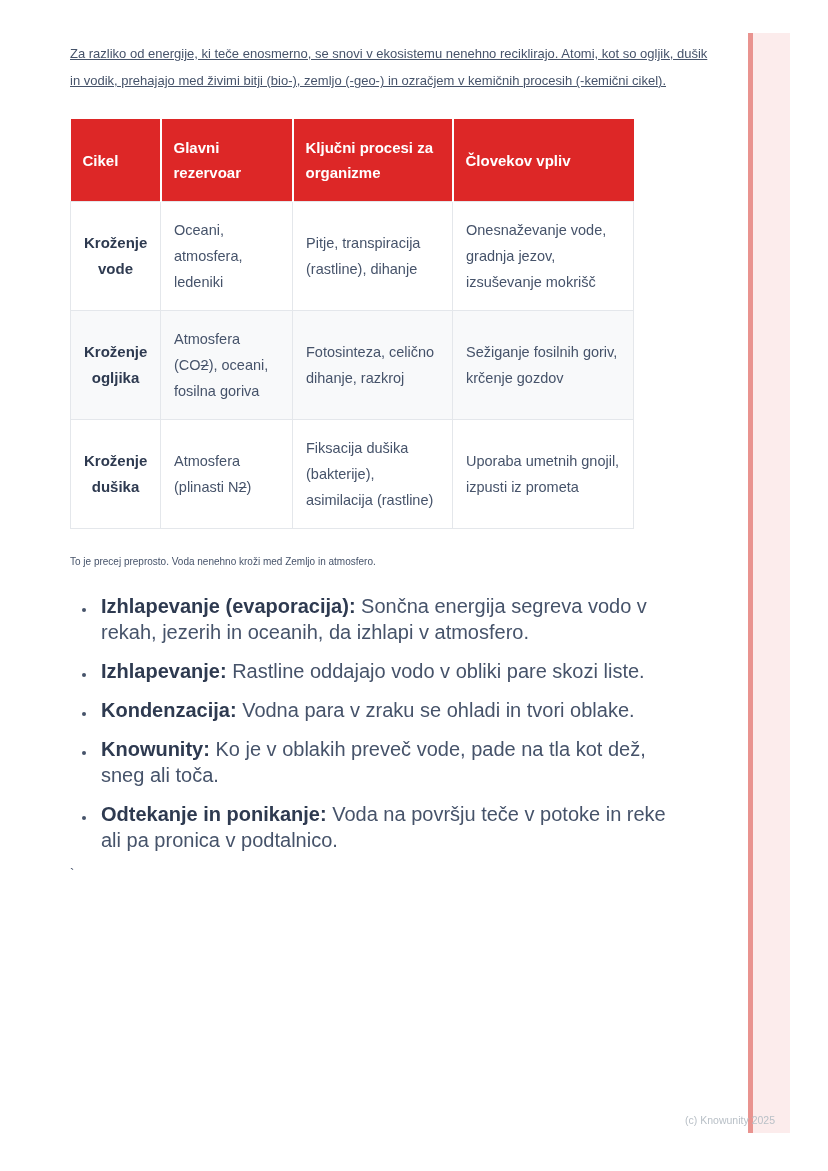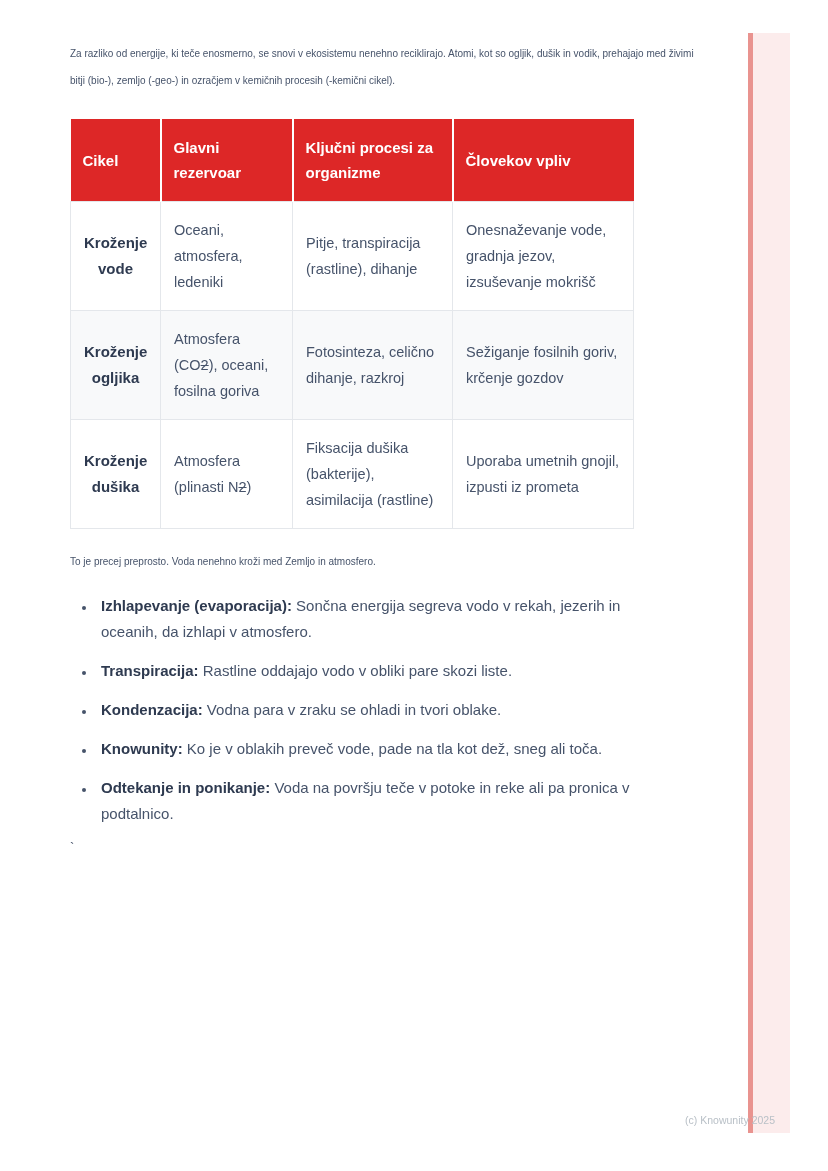--- a/index.html
+++ b/index.html
@@ -12,21 +12,21 @@
     color:var(--body-text,#46536a);
   }
   .accent-bar {
     position:absolute; top:33px; left:748px;
     width:42px; height:1100px;
     background:var(--accent-bar-fill,#fcecec);
     border-left:5px solid var(--accent-bar-edge,#e9938f);
     z-index:1;
   }
   .content { position:relative; z-index:2; padding:40px 0 0 70px; width:733px; }
-  .intro { font-size:10px; line-height:27px; width:640px; }
+  .intro { font-size:13px; line-height:27px; width:640px;text-decoration:underline; }
 
   table.cycles {
     border-collapse:collapse;
     margin-top:25px;
     width:563px;
     table-layout:fixed;
   }
   col.c1 { width:90px; } col.c2 { width:132px; } col.c3 { width:160px; } col.c4 { width:181px; }
   thead th {
     background:var(--header-red,#dd2727);
@@ -47,21 +47,21 @@
   td.cycle { font-weight:bold; color:#2e3a50; font-size:15px;text-align:center; }
   .struck { text-decoration:line-through; }
 
   h2.section-heading {
     margin-top:34px;
     color:var(--heading-orange,#e8671e);
     font-size:20px; line-height:24px; font-weight:bold;
   }
   .section-intro { margin-top:20px; font-size:10px; line-height:26px; }
   ul.bullets { margin-top:18px; padding-left:26px; width:604px; list-style:disc; }
-  ul.bullets li { margin-bottom:13px; font-size:15px; line-height:26px; padding-left:5px; }
+  ul.bullets li { margin-bottom:13px; font-size:20px; line-height:26px; padding-left:5px; }
   ul.bullets li::marker { font-size:12px; color:#46536a; }
   .bullet-term { font-weight:bold; color:#2e3a50; }
   .stray { margin-top:12px; font-size:13px; color:#46536a; }
   .footer-credit {
     position:absolute; top:1113px; left:0; width:775px;
     text-align:right; font-size:10.5px; line-height:14px;
     color:#b9c0c7; z-index:3;
   }
 </style>
 </head>
@@ -111,21 +111,21 @@
   </tr>
 </tbody>
   </table>
 
 
   <p class="section-intro">To je precej preprosto. Voda nenehno kroži med Zemljo in atmosfero.</p>
 
   <ul class="bullets">
   <li><span class="bullet-term">Izhlapevanje (evaporacija):</span> <span>Sončna energija segreva vodo v rekah, jezerih in oceanih, da izhlapi v atmosfero.</span></li>
 
-  <li><span class="bullet-term">Transpiracija:</span> <span>Rastline oddajajo vodo v obliki pare skozi liste.</span></li>
+  <li><span class="bullet-term">Izhlapevanje:</span> <span>Rastline oddajajo vodo v obliki pare skozi liste.</span></li>
 
   <li><span class="bullet-term">Kondenzacija:</span> <span>Vodna para v zraku se ohladi in tvori oblake.</span></li>
 
   <li><span class="bullet-term">Knowunity:</span> <span>Ko je v oblakih preveč vode, pade na tla kot dež, sneg ali toča.</span></li>
 
   <li><span class="bullet-term">Odtekanje in ponikanje:</span> <span>Voda na površju teče v potoke in reke ali pa pronica v podtalnico.</span></li>
 </ul>
 
   <div class="stray">`</div>
 

